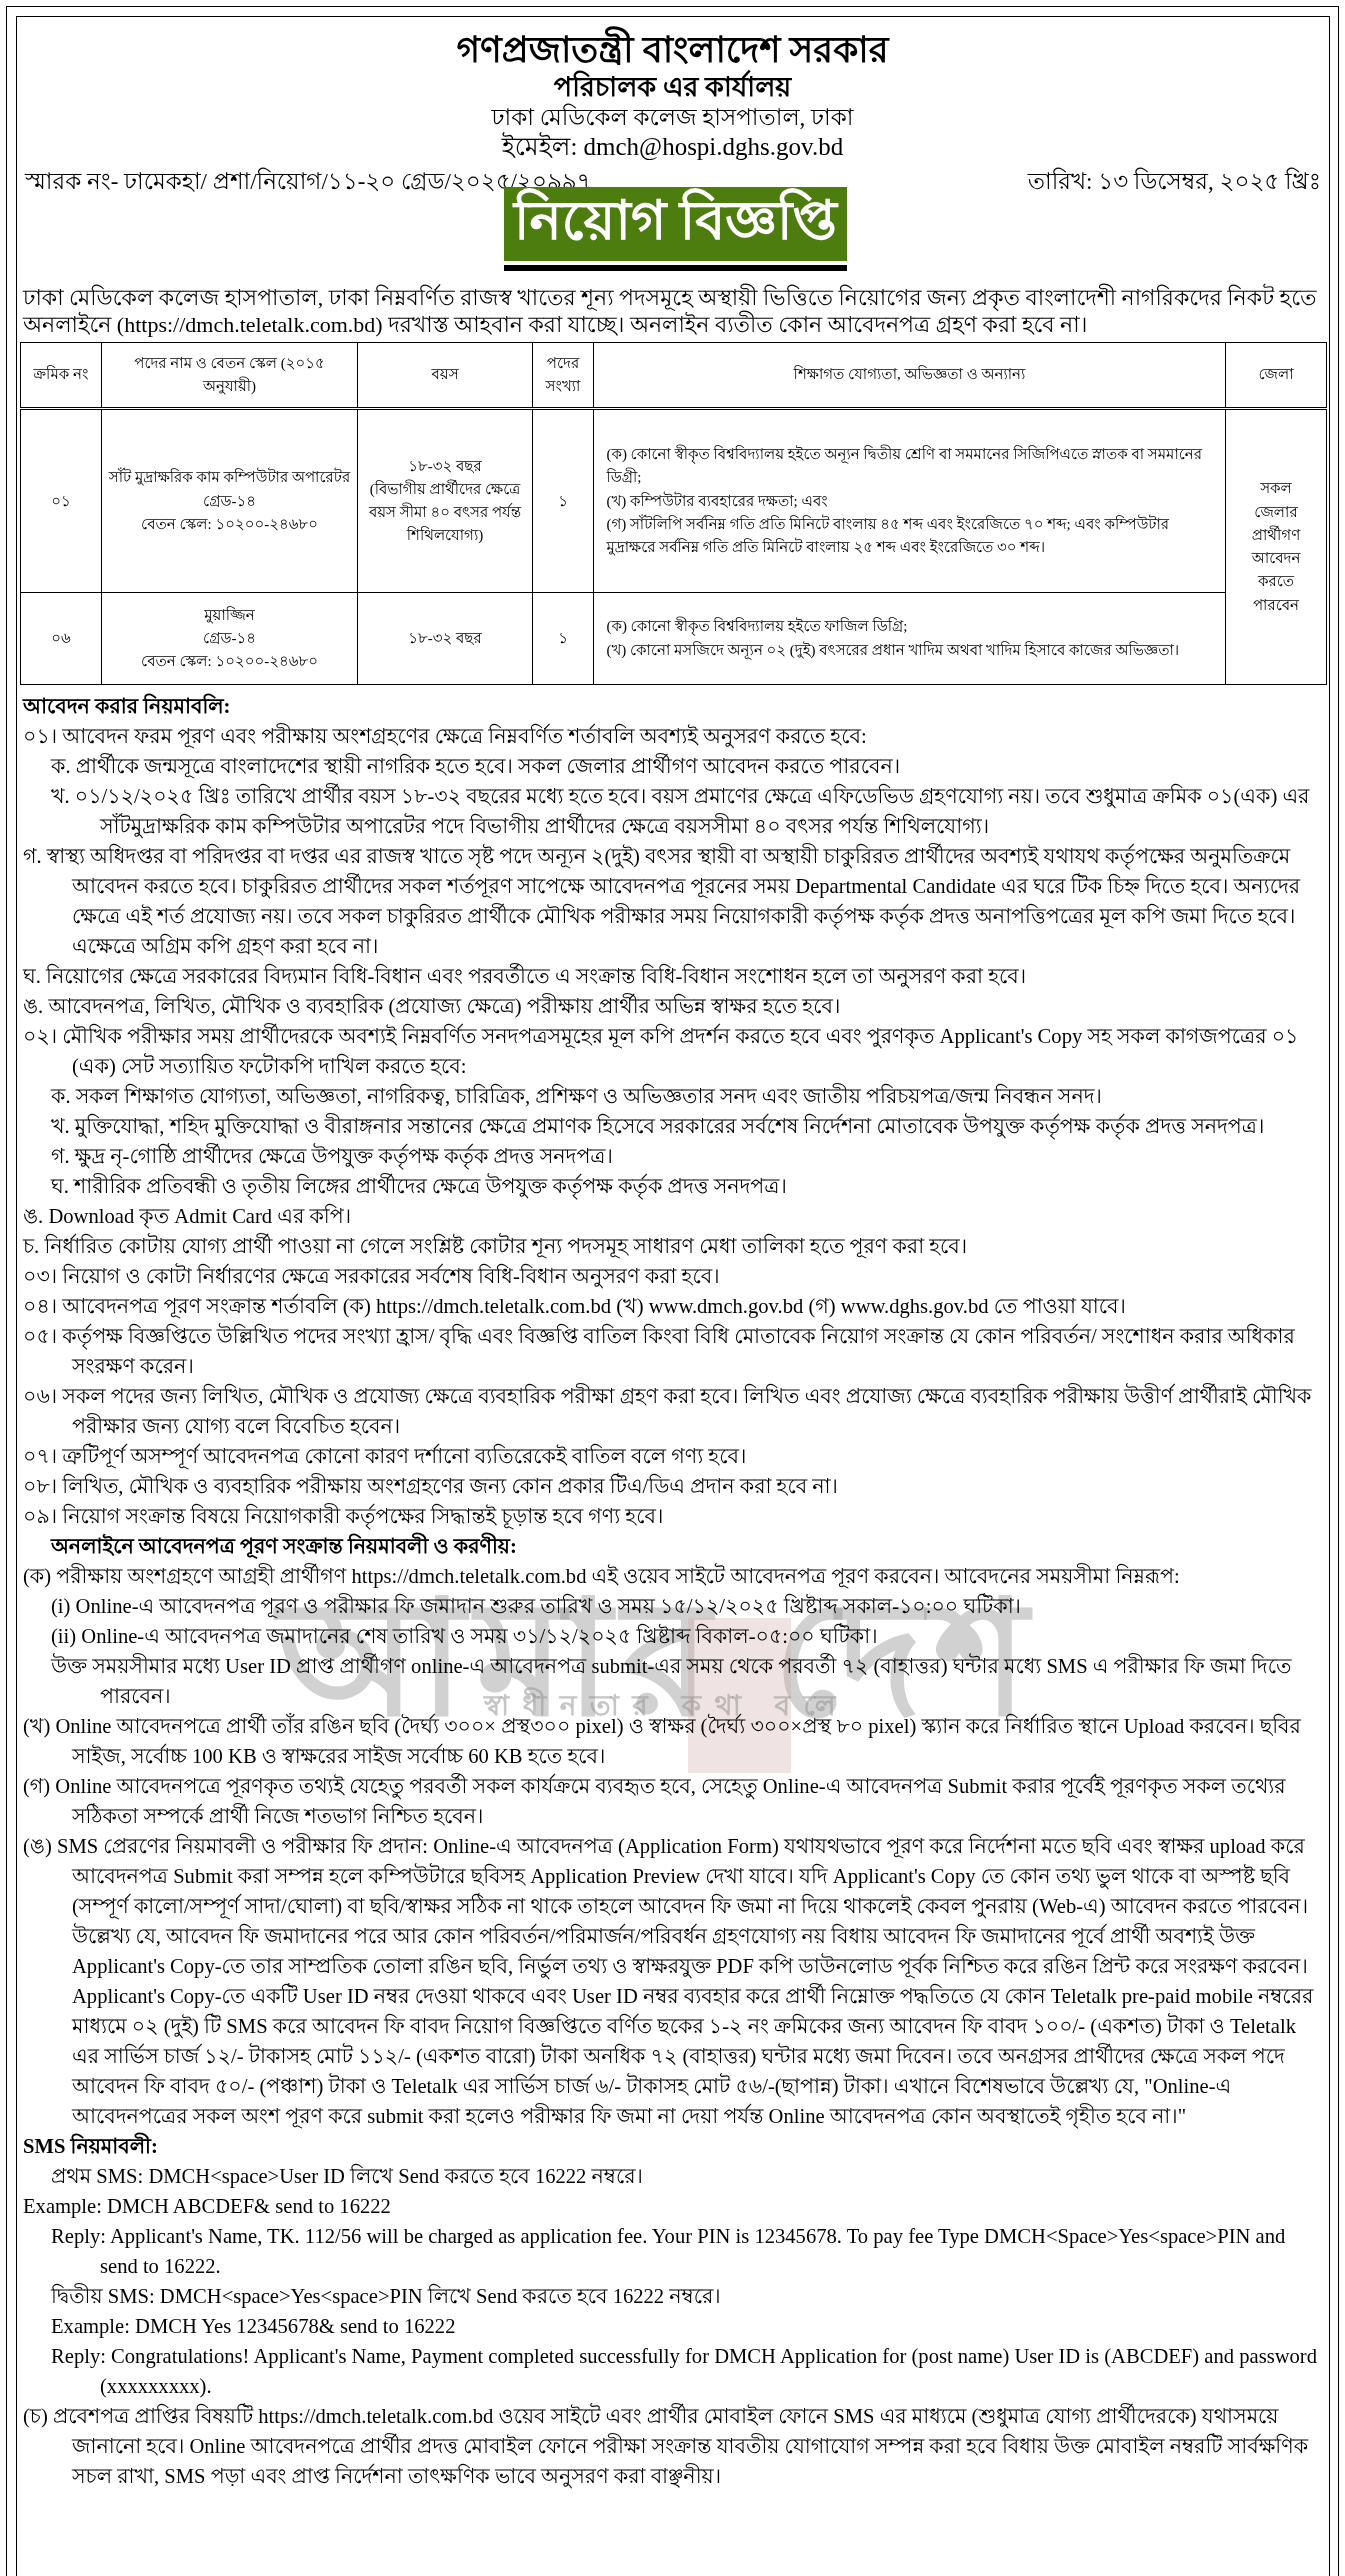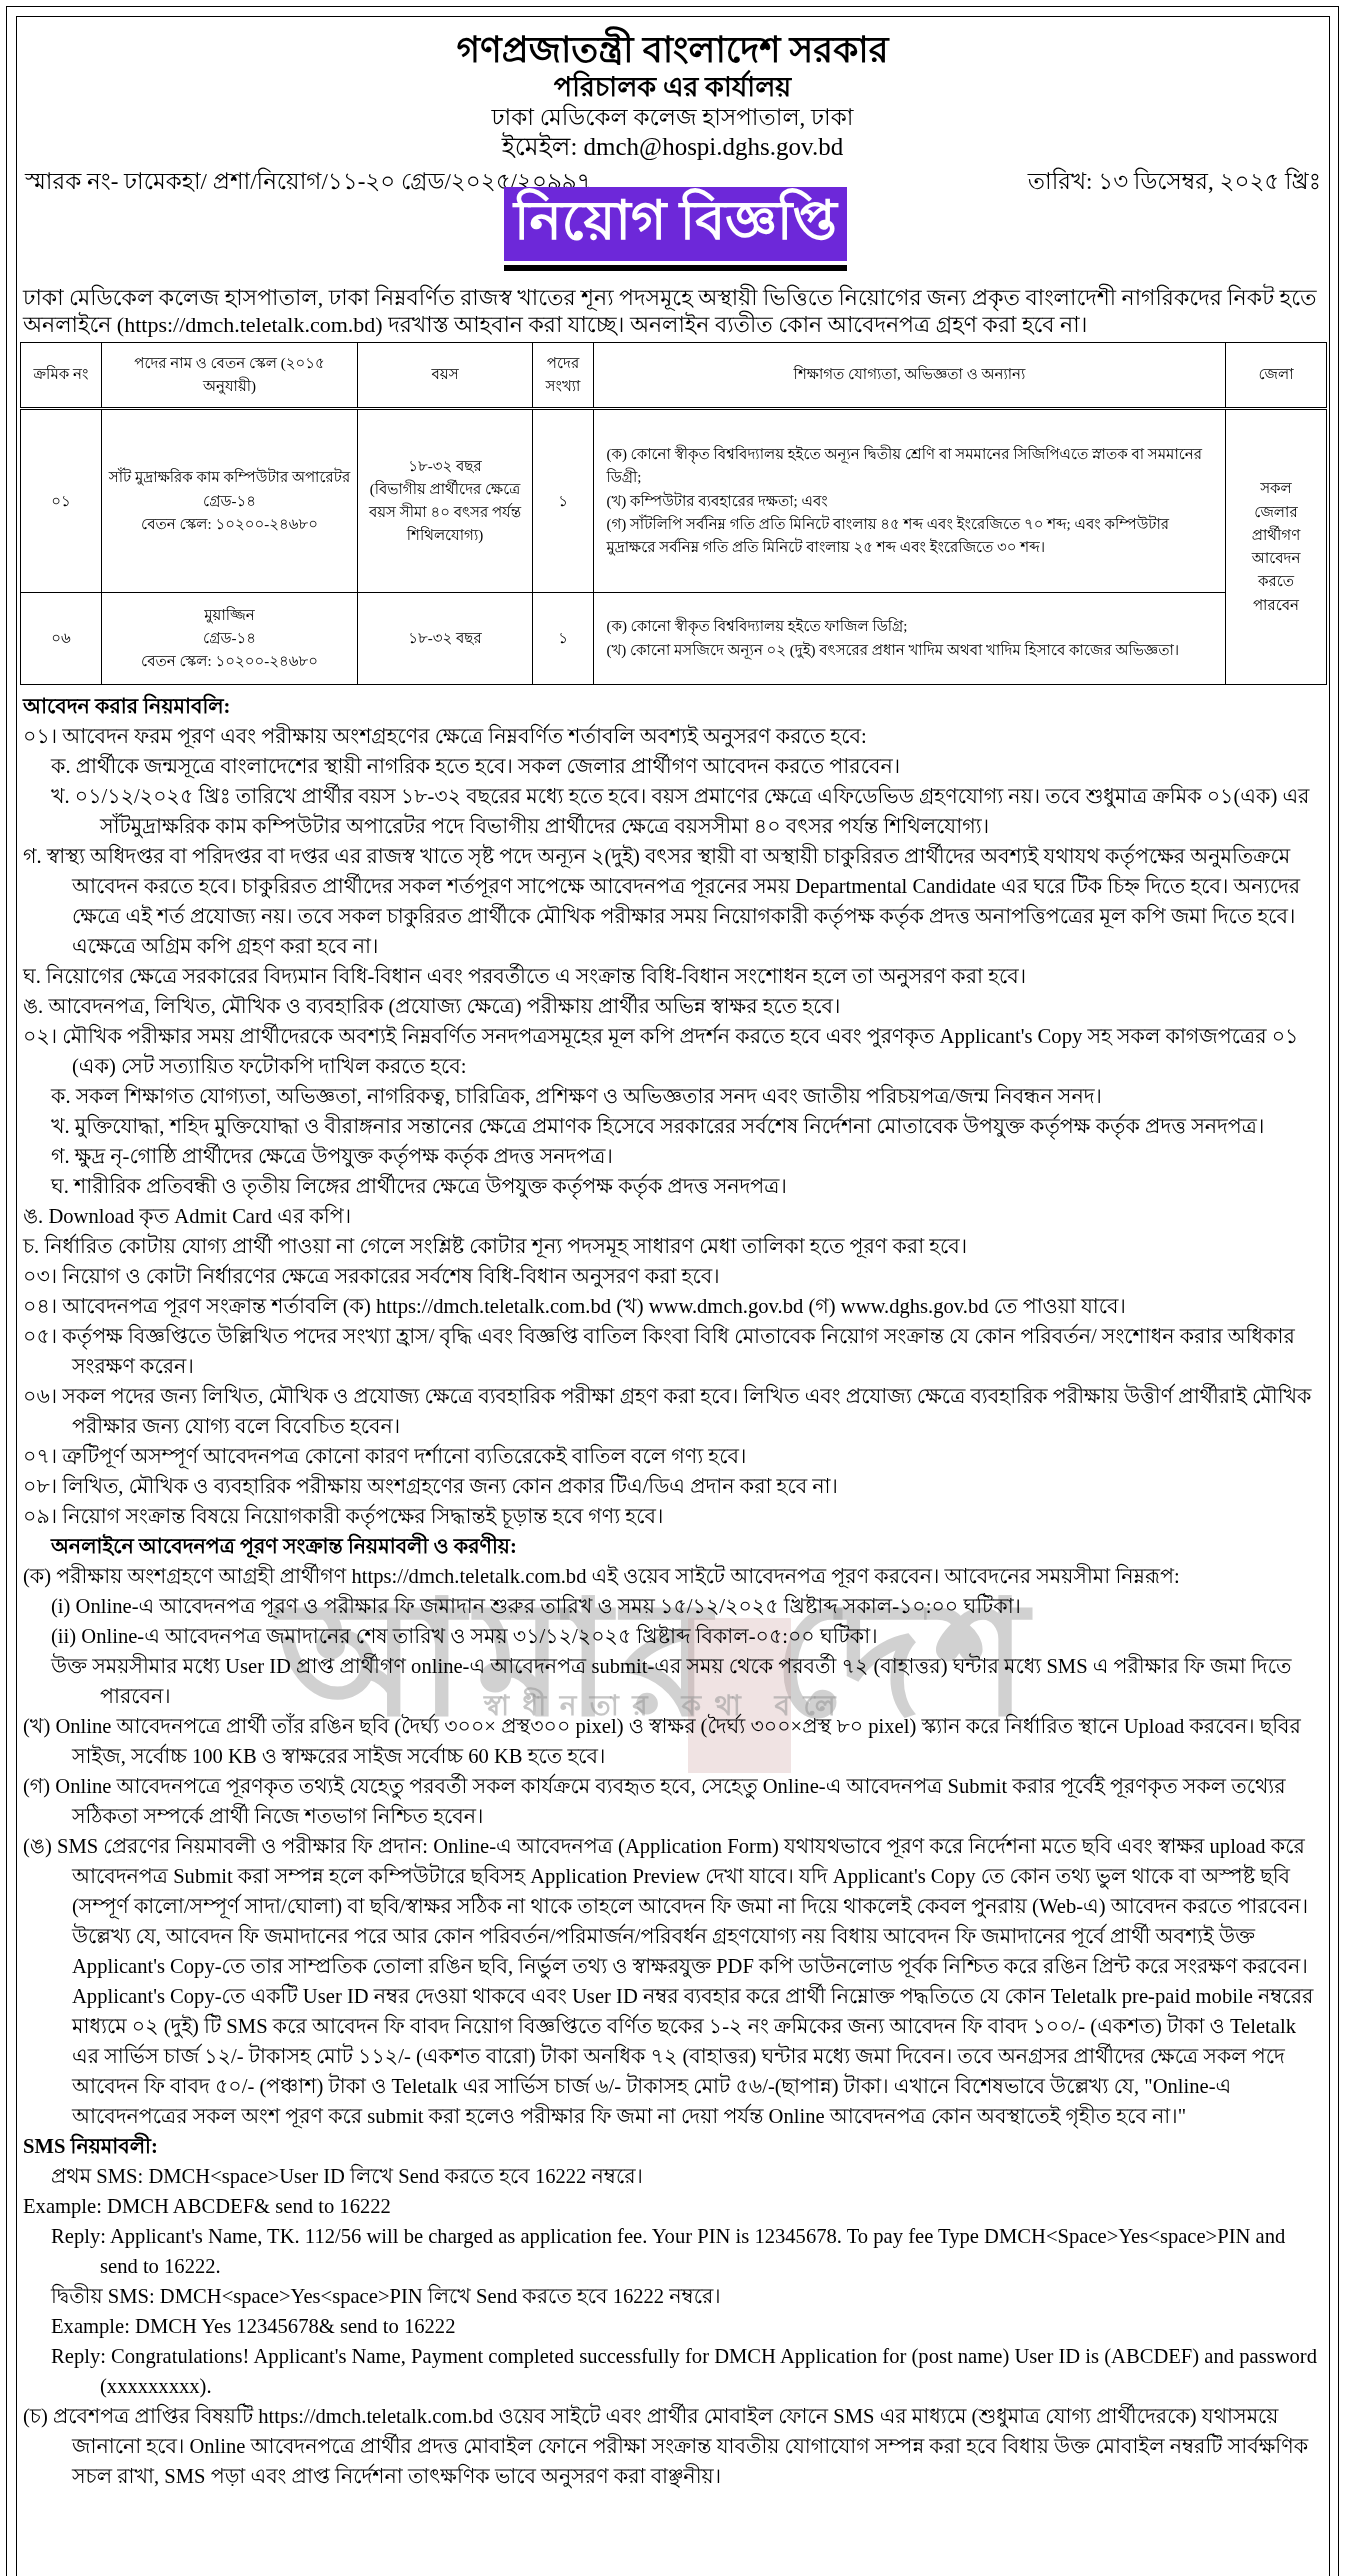--- a/index.html
+++ b/index.html
@@ -6,21 +6,21 @@
   .page{position:relative;width:1345px;height:3257px;background:#ffffff;overflow:hidden;
         font-family:"Liberation Serif","DejaVu Serif",serif;color:#000;}
   .frame-outer{position:absolute;left:6.2px;top:6.2px;right:6.2px;bottom:7.2px;border:1.5px solid #000;}
   .frame-inner{position:absolute;left:15.5px;top:15.5px;right:15.5px;bottom:16.5px;border:1px solid #000;}
   .center{text-align:center;}
   .org1{position:absolute;left:0;top:21.6px;width:100%;font-size:36px;font-weight:bold;}
   .org2{position:absolute;left:0;top:66px;width:100%;font-size:27px;font-weight:bold;}
   .org3{position:absolute;left:0;top:99px;width:100%;font-size:23px;}
   .email{position:absolute;left:0;top:127px;width:100%;font-size:25px;}
   .memo-row{position:absolute;left:25px;top:163px;width:1296px;font-size:23px;display:flex;justify-content:space-between;}
-  .banner{position:absolute;left:504px;top:187px;width:343px;height:74px;background:#6d28d9;color:#fff;
+  .banner{position:absolute;left:504px;top:187px;width:343px;height:74px;background:#4d7c0f;color:#fff;
           display:flex;align-items:center;justify-content:center;font-size:54px;font-weight:bold;}
   .banner-bar{position:absolute;left:504px;top:265px;width:343px;height:5.7px;background:#000;}
   .intro{position:absolute;left:23px;top:284px;width:1299px;font-size:22px;line-height:27px;}
   .jobtable{position:absolute;left:20px;top:342px;width:1305px;border-collapse:collapse;table-layout:fixed;
             font-size:15px;line-height:1.55;}
   .jobtable th,.jobtable td{border:1.5px solid #000;padding:3.1px 5.2px;vertical-align:middle;text-align:center;font-weight:normal;}
   .jobtable thead th{border-bottom:3.6px double #000;height:58px;}
   .jobtable .qual{text-align:left;padding:5.2px 12.4px;}
   .jobtable .pre{white-space:pre-line;}
   .row1{height:184px;}

